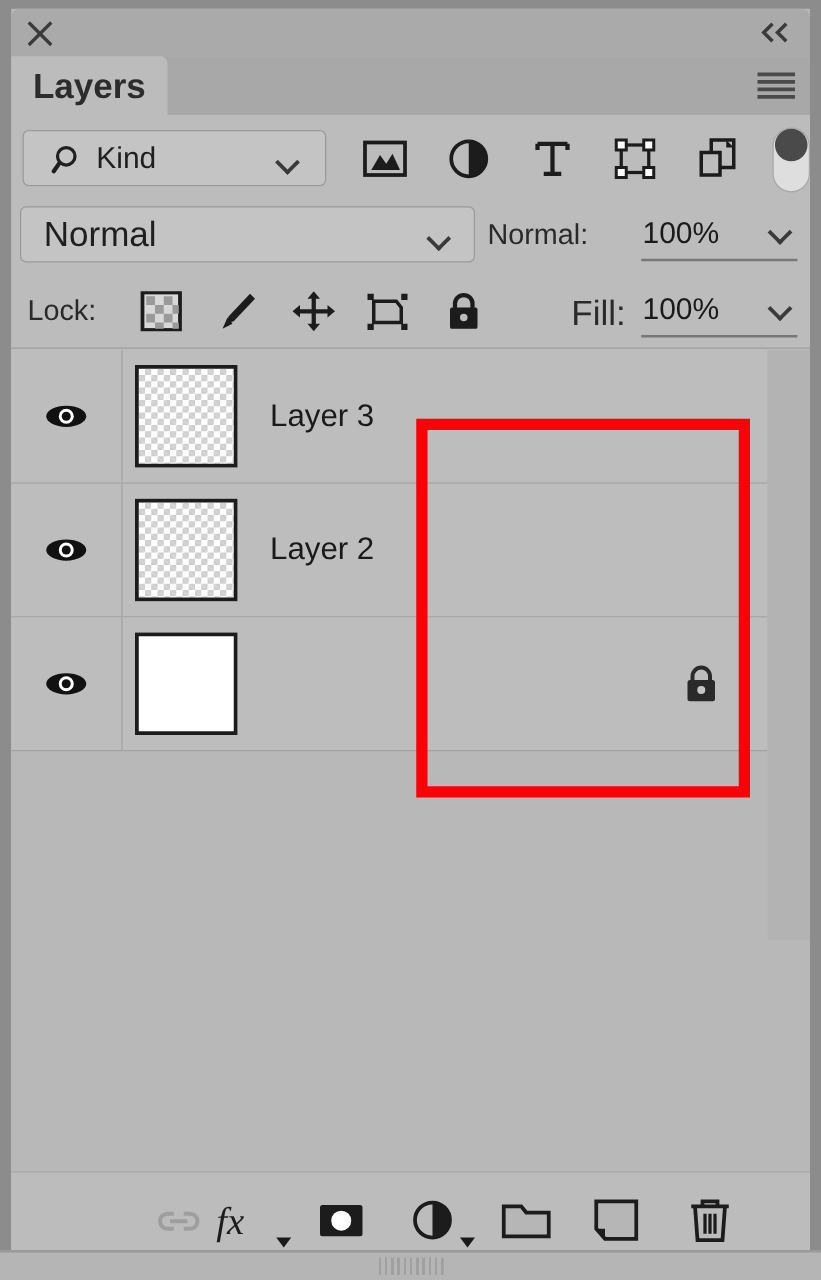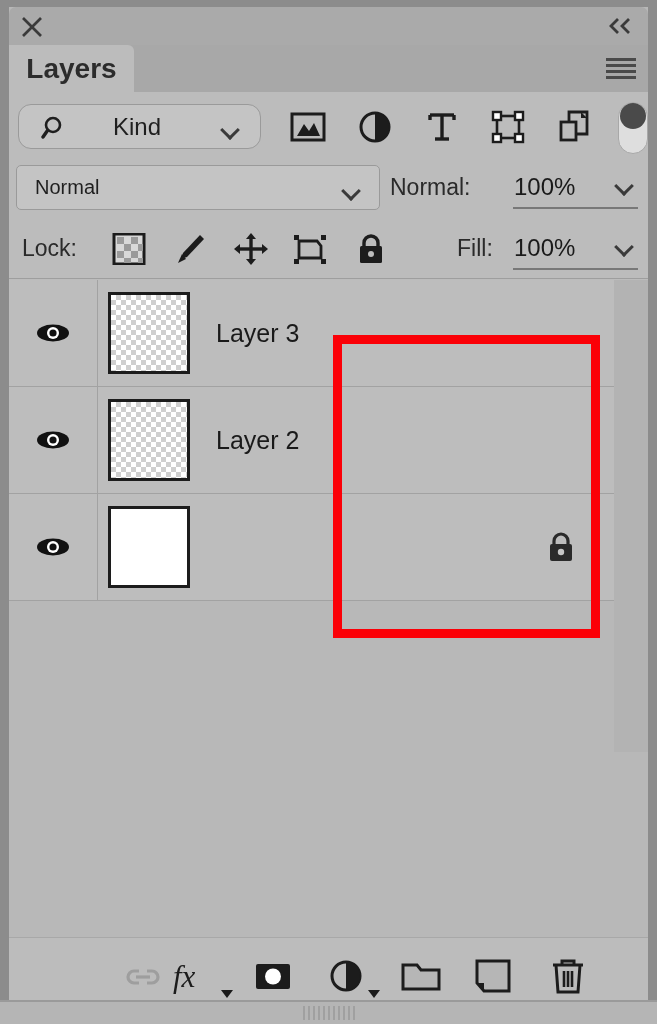--- a/index.html
+++ b/index.html
@@ -66,24 +66,23 @@
   }
 
   
   #filter-row {
     position:absolute; left:0; top:0; width:639px; height:67px;
   }
   #kind-select {
     position:absolute; left:9px; top:12px; width:243px; height:45px;
     background:#c4c4c4;
     border:1px solid #9a9a9a;
-    border-radius:13px;
+    border-radius:5px;
     display:flex; align-items:center;
     cursor:pointer;
-    padding-left:36px;
   }
   #kind-label {
     font-size:24px; color:#1f1f1f; margin-left:58px;
   }
   .chev {
     width:18px; height:10px;
     position:relative;
   }
   .chev::before {
     content:""; position:absolute; left:1px; top:0px;
@@ -115,21 +114,21 @@
     background:#4a4a4a; border-radius:50%;
   }
 
   
   #blend-row { position:absolute; left:0; top:67px; width:639px; height:60px; }
   #blend-select {
     position:absolute; left:7px; top:6px; width:364px; height:45px;
     background:#c4c4c4; border:1px solid #9a9a9a; border-radius:5px;
     display:flex; align-items:center; cursor:pointer;
   }
-  #blend-label { font-size:20px; color:#1f1f1f; margin-left:18px; }
+  #blend-label { font-size:28px; color:#1f1f1f; margin-left:18px; }
   #blend-chevron { position:absolute; right:18px; top:18px; }
 
   #opacity-label {
     position:absolute; left:381px; top:15px;
     font-size:23px; color:#2a2a2a;
   }
   #opacity-value {
     position:absolute; left:505px; top:14px;
     font-size:24px; color:#1a1a1a;
   }
@@ -146,21 +145,21 @@
     text-decoration:underline;
   }
   #lock-label { position:absolute; left:13px; top:16px; font-size:23px; color:#2a2a2a; }
   .lock-icon { position:absolute; top:14px; width:34px; height:32px; cursor:pointer; }
   #lock-transparent { left:103px; }
   #lock-image       { left:164px; }
   #lock-position    { left:225px; }
   #lock-artboard    { left:284px; }
   #lock-all         { left:345px; }
 
-  #fill-label { position:absolute; left:448px; top:16px; font-size:23px; color:#2a2a2a; }
+  #fill-label { position:absolute; left:448px; top:16px; font-size:28px; color:#2a2a2a; }
   #fill-value { position:absolute; left:505px; top:15px; font-size:24px; color:#1a1a1a; }
   #fill-underline { position:absolute; left:504px; top:49px; width:125px; height:2px; background:#787878; }
   #fill-chevron { position:absolute; right:14px; top:21px; }
 
   
   #layer-list {
     position:absolute; left:0; top:188px; width:639px; height:472px;
     background:#b8b8b8;
   }
   .layer-row {

